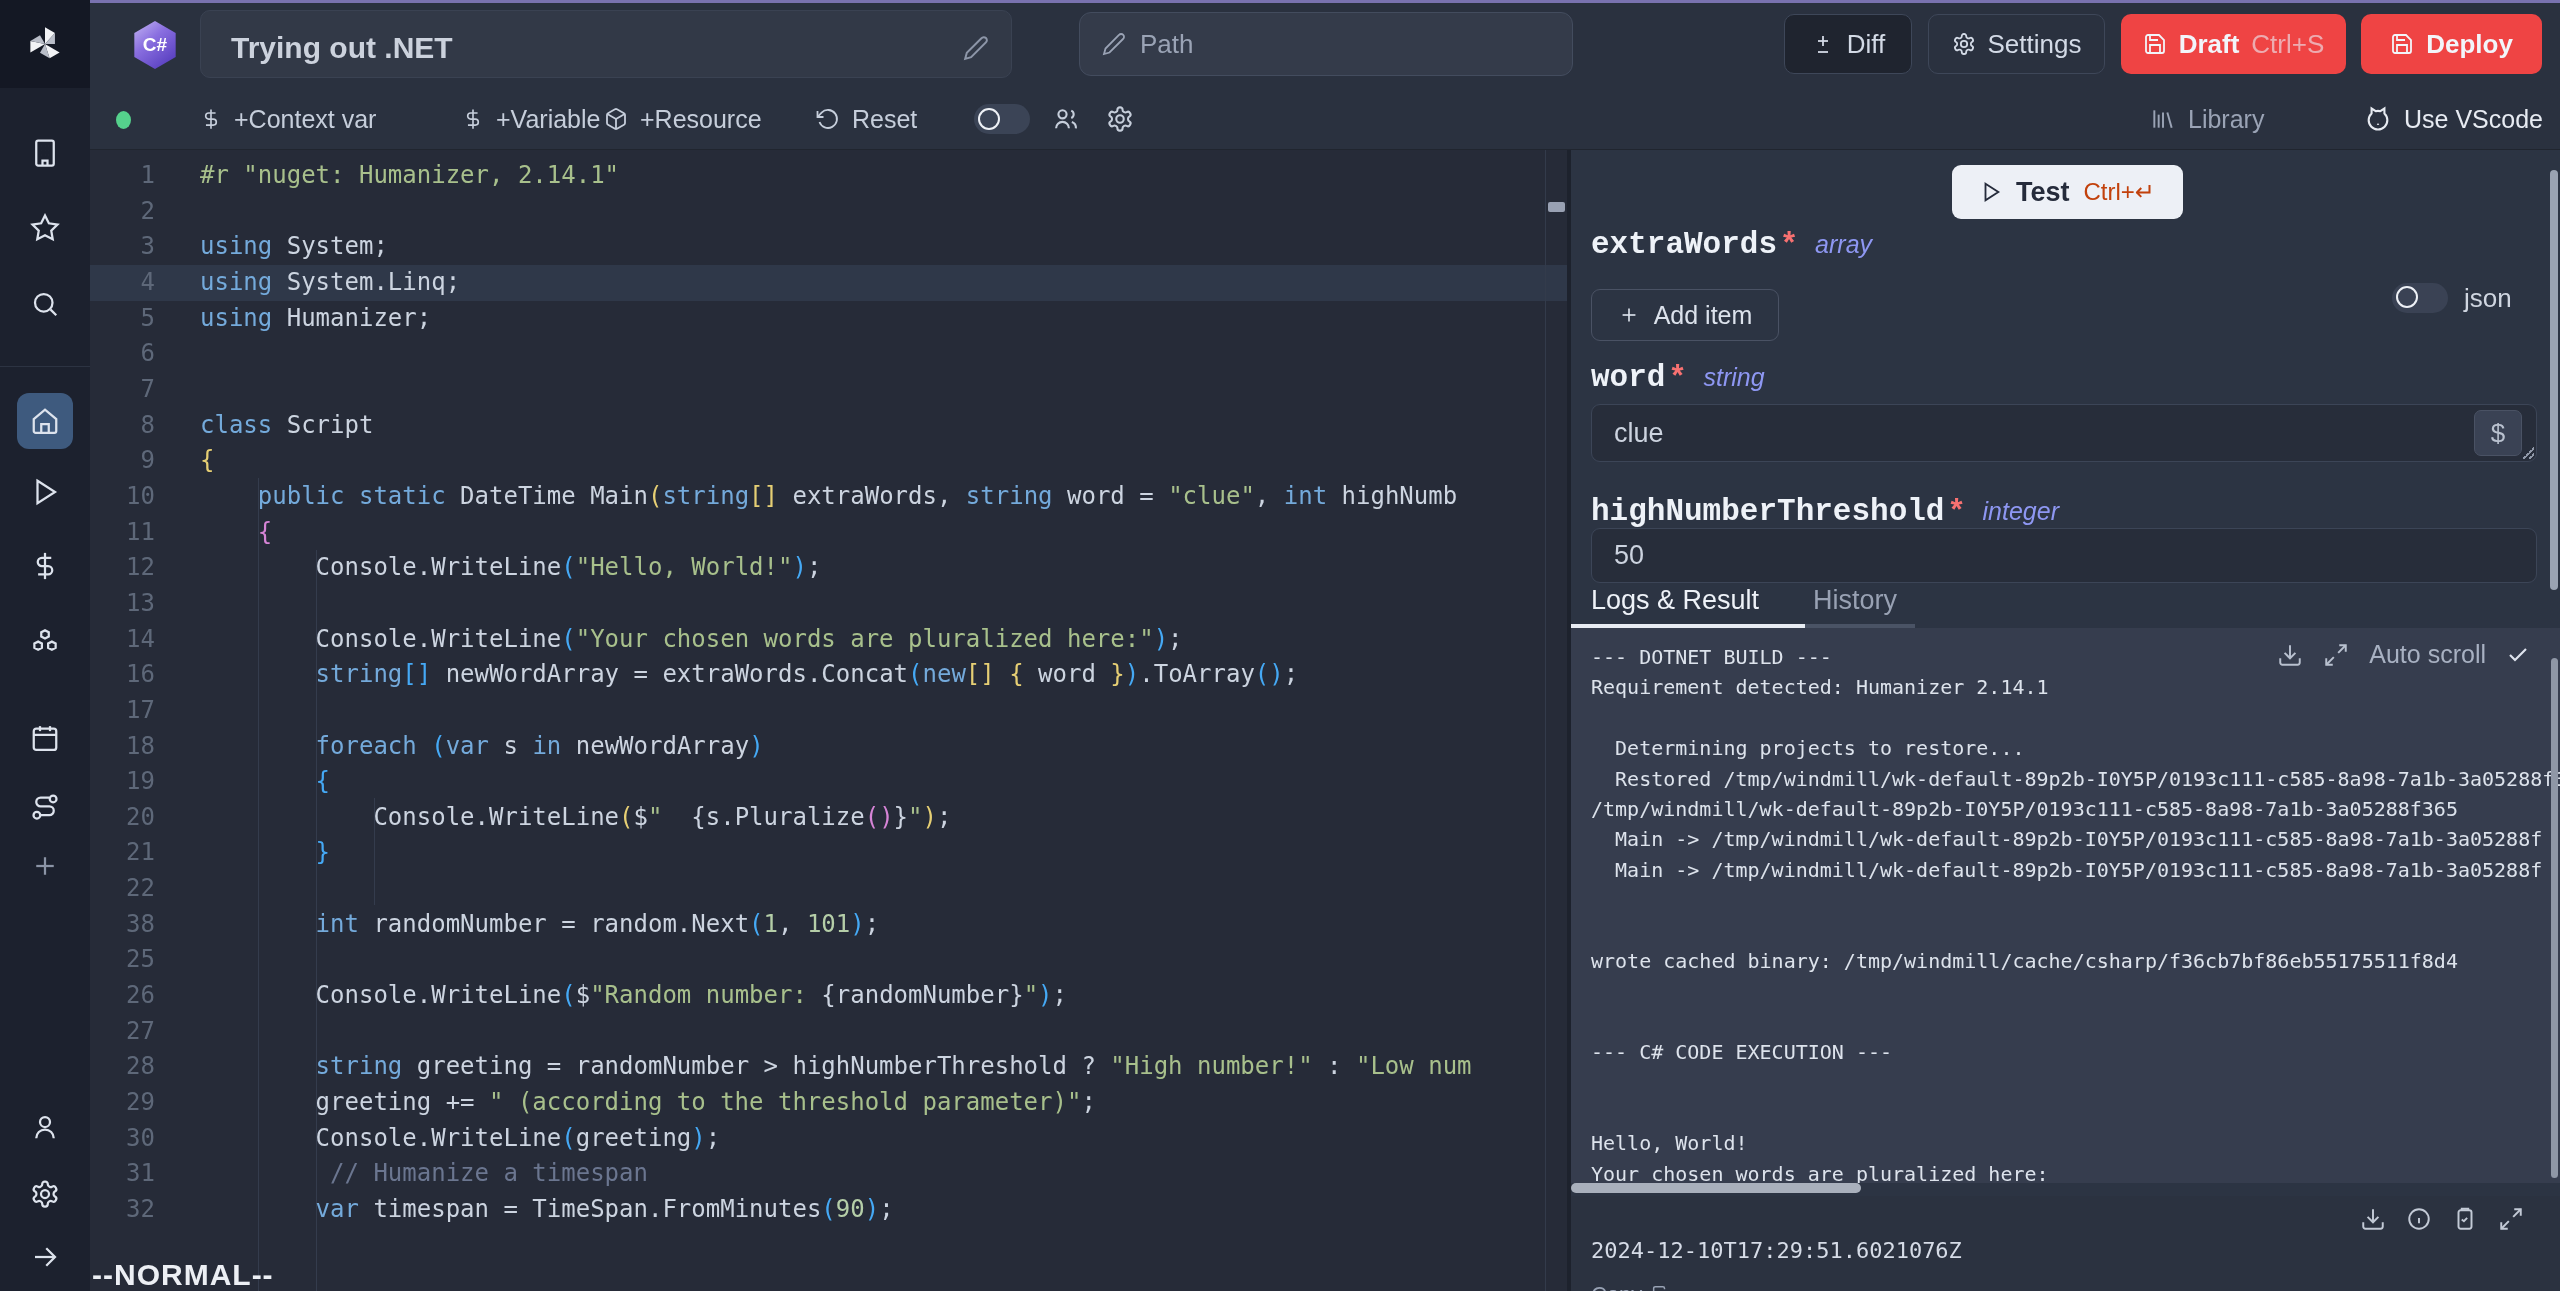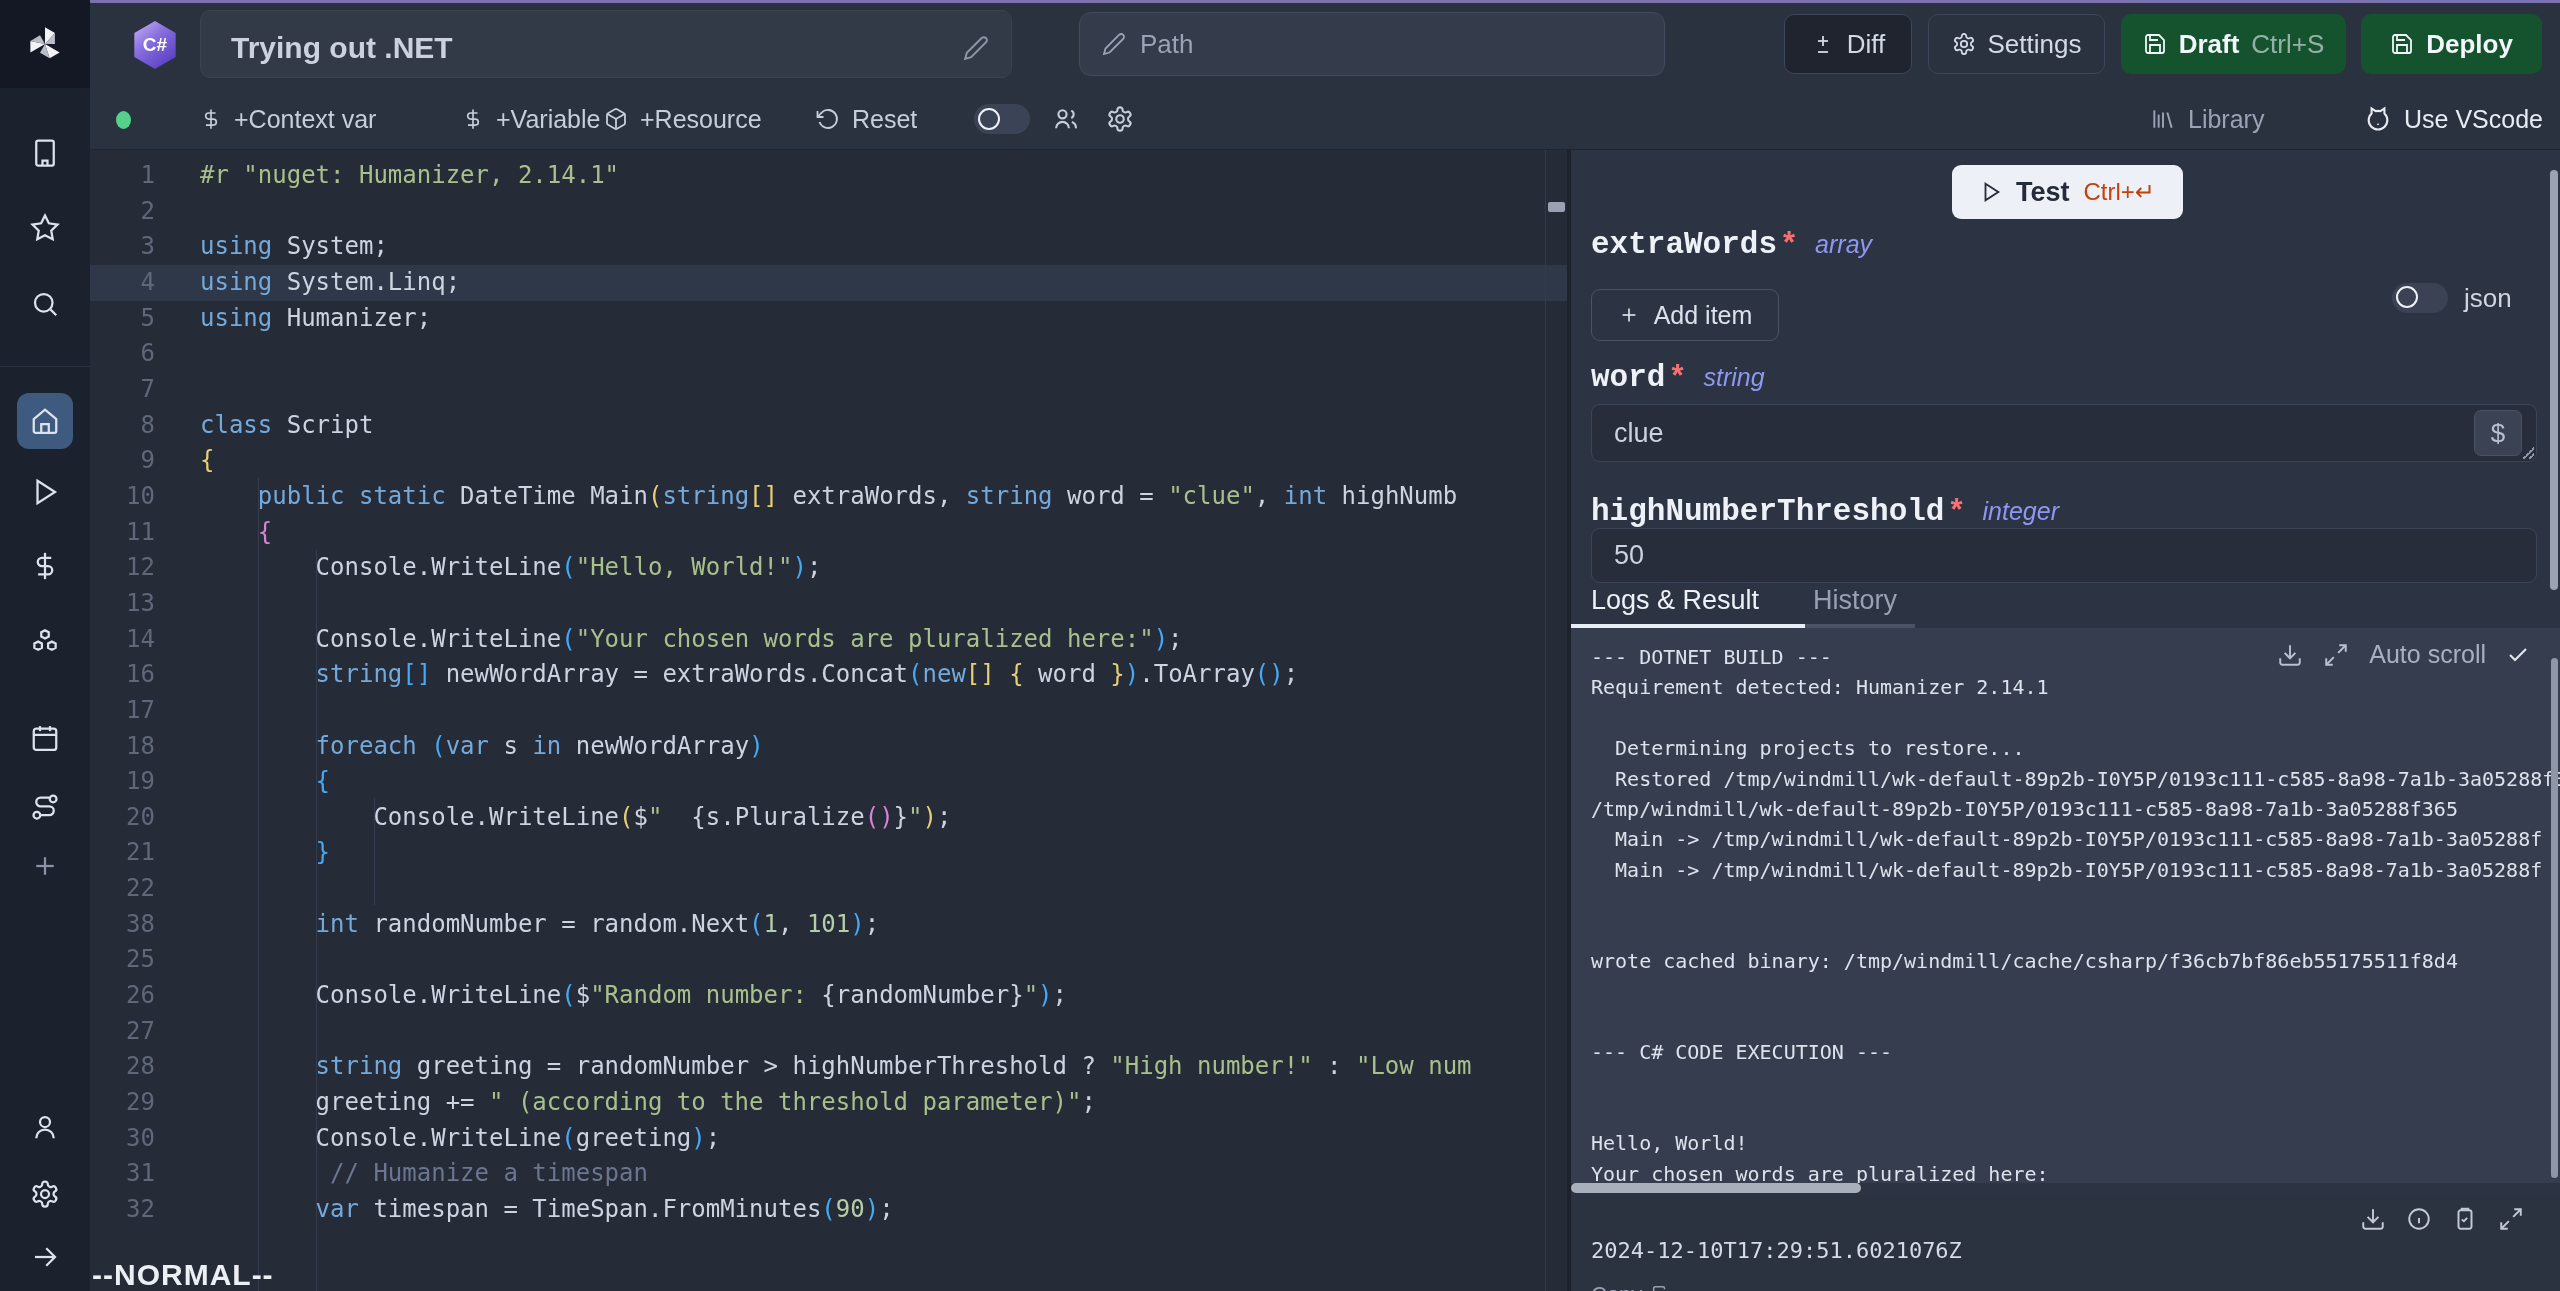--- a/index.html
+++ b/index.html
@@ -27,31 +27,31 @@
   .cs-hex { position:absolute; left:43px; top:21px; width:44px; height:48px;
             background:linear-gradient(140deg,#c7b9f4 0%,#8a6fe0 40%,#4c33b8 100%);
             clip-path:polygon(50% 0,97% 25%,97% 75%,50% 100%,3% 75%,3% 25%);
             display:flex; align-items:center; justify-content:center; }
   .cs-hex span { color:#fff; font-weight:bold; font-size:19px; }
   .title-field { position:absolute; left:110px; top:10px; width:812px; height:68px; background:#323947;
                  border:1px solid #3a4252; border-radius:10px; display:flex; align-items:center;
                  padding:8px 22px 0 30px; }
   .title-field .title-text { flex:1; font-size:30px; font-weight:600; color:#ccd2dd; }
   .pill, .hbtn { display:flex; align-items:center; border-radius:10px; cursor:pointer; }
-  .path-pill { position:absolute; left:989px; top:12px; width:586px; height:64px;
+  .path-pill { position:absolute; left:989px; top:12px; width:494px; height:64px;
                border:1px solid #434c5e; border-radius:12px; background:#343b4a; overflow:hidden; }
   .path-left { display:flex; align-items:center; gap:14px; padding:0 18px 0 22px; height:100%;
                color:#9aa3b5; font-size:26px; }
   .path-right { display:flex; align-items:center; flex:1; height:100%; background:#262c39;
                 color:#e2e7f0; font-size:26px; padding-left:6px; }
   .hbtn { position:absolute; top:14px; height:60px; border:1px solid #3e4759; gap:12px;
           justify-content:center; font-size:26px; color:#d3dae6; }
   .btn-diff { left:1694px; width:128px; background:#1f242f; }
   .btn-settings { left:1838px; width:177px; background:transparent; }
-  .btn-blue { background:#14532d; border:none; color:#f2f5fa; font-weight:600; }
+  .btn-blue { background:#ef4444; border:none; color:#f2f5fa; font-weight:600; }
   .btn-draft { left:2031px; width:225px; }
   .btn-deploy { left:2271px; width:181px; }
   .kbd-dim { font-weight:400; color:rgba(235,240,248,.6); }
 
   
   .toolbar { position:absolute; left:90px; top:88px; width:2470px; height:62px; border-bottom:1px solid #20252f; }
   .t-item { position:absolute; top:0; height:62px; display:flex; align-items:center; gap:12px;
             color:#c6cedb; font-size:25px; cursor:pointer; }
   .green-dot { position:absolute; left:26px; top:23px; width:15px; height:18px; border-radius:50%; background:#55d18c; }
   .toggle { position:relative; width:56px; height:30px; border-radius:15px; background:#3b4456; }

